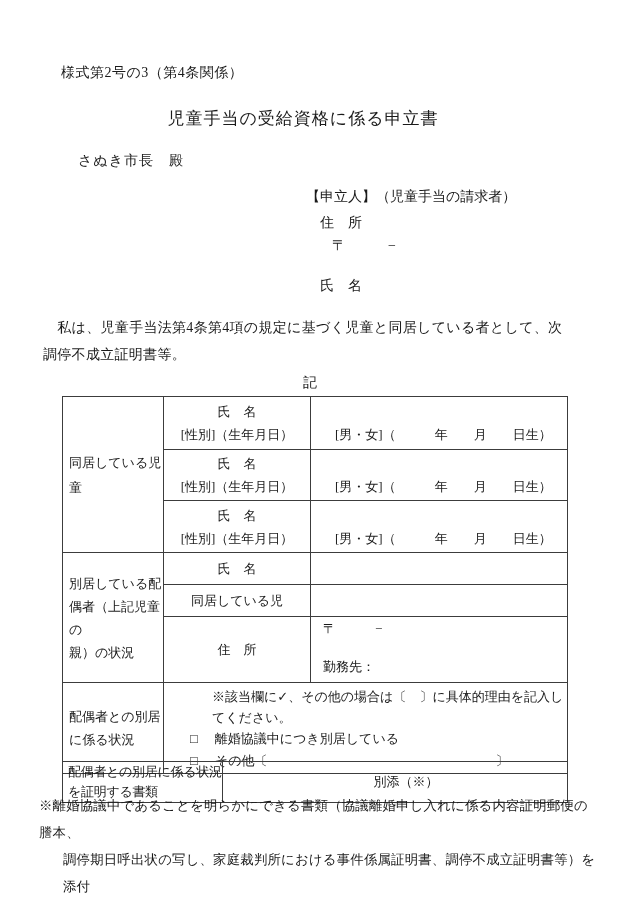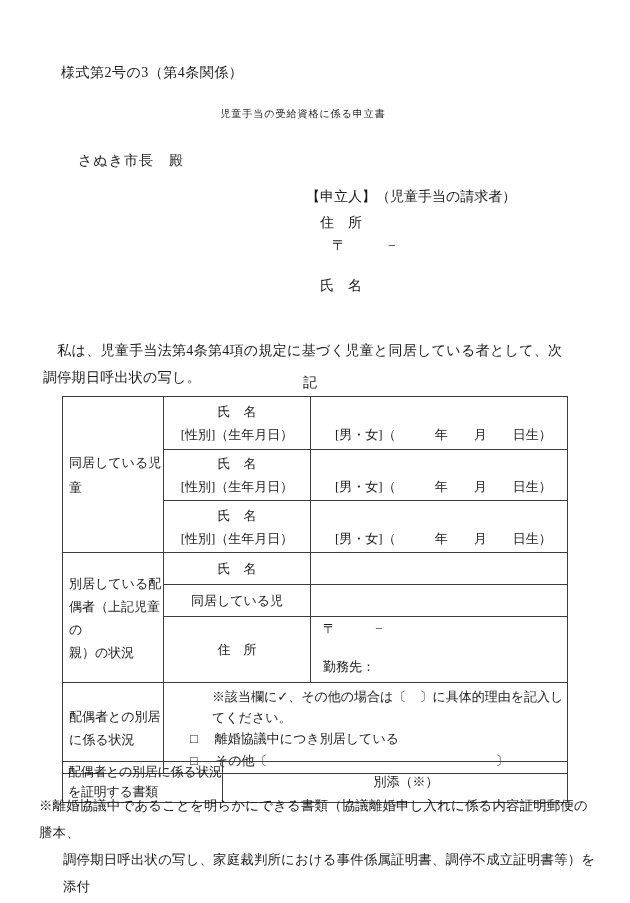--- a/index.html
+++ b/index.html
@@ -10,29 +10,29 @@
     height: 903px;
     margin: 0 auto;
     background: #ffffff;
     font-family: "Liberation Serif", "DejaVu Serif", serif;
     color: #1a1a1a;
     overflow: hidden;
   }
   .abs { position: absolute; }
 
   .form-number { left: 61px; top: 64px; font-size: 14px; letter-spacing: 0.5px; }
-  .doc-title { left: 0; width: 606px; top: 107px; font-size: 10px; text-align: center; letter-spacing: 1px; }
+  .doc-title { left: 0; width: 606px; top: 107px; font-size: 17px; text-align: center; letter-spacing: 1px; }
   .addressee { left: 78px; top: 152px; font-size: 14px; letter-spacing: 1px; }
 
   .applicant-heading { left: 306px; top: 188px; font-size: 14px; }
   .applicant-address-label { left: 320px; top: 214px; font-size: 14px; }
   .applicant-postal { left: 332px; top: 237px; font-size: 14px; }
   .applicant-name-label { left: 320px; top: 277px; font-size: 14px; }
 
-  .statement { left: 43px; top: 337px; width: 545px; font-size: 14px; line-height: 27px; letter-spacing: 0.3px; }
+  .statement { left: 43px; top: 314px; width: 545px; font-size: 14px; line-height: 27px; letter-spacing: 0.3px; }
   .ki { left: 0; width: 620px; top: 374px; text-align: center; font-size: 14px; }
 
   table { border-collapse: collapse; table-layout: fixed; }
   .t1 { position: absolute; left: 62px; top: 396px; }
   .t2 { position: absolute; left: 62px; top: 761px; }
   td { border: 1px solid #3c3c3c; font-size: 13px; vertical-align: middle; overflow: hidden; }
 
   .lab { padding-left: 6px; line-height: 25px; }
   .lab3 { padding-left: 6px; line-height: 23px; }
   .mid { text-align: center; line-height: 23px; }
@@ -63,21 +63,21 @@
   <div class="abs doc-title">児童手当の受給資格に係る申立書</div>
   <div class="abs addressee">さぬき市長　殿</div>
 
   <div class="abs applicant-heading">【申立人】（児童手当の請求者）</div>
   <div class="abs applicant-address-label">住　所</div>
   <div class="abs applicant-postal">〒　　　−</div>
   <div class="abs applicant-name-label">氏　名</div>
 
   <div class="abs statement">
     <div>　私は、児童手当法第4条第4項の規定に基づく児童と同居している者として、次</div>
-    <div>調停期日呼出状の写し。</div>
+    <div>調停不成立証明書等。</div>
   </div>
   <div class="abs ki">記</div>
 
   <table class="t1">
     <colgroup>
         <col style="width:101px">
         <col style="width:147px">
         <col style="width:257px">
       </colgroup>
     <tbody>

